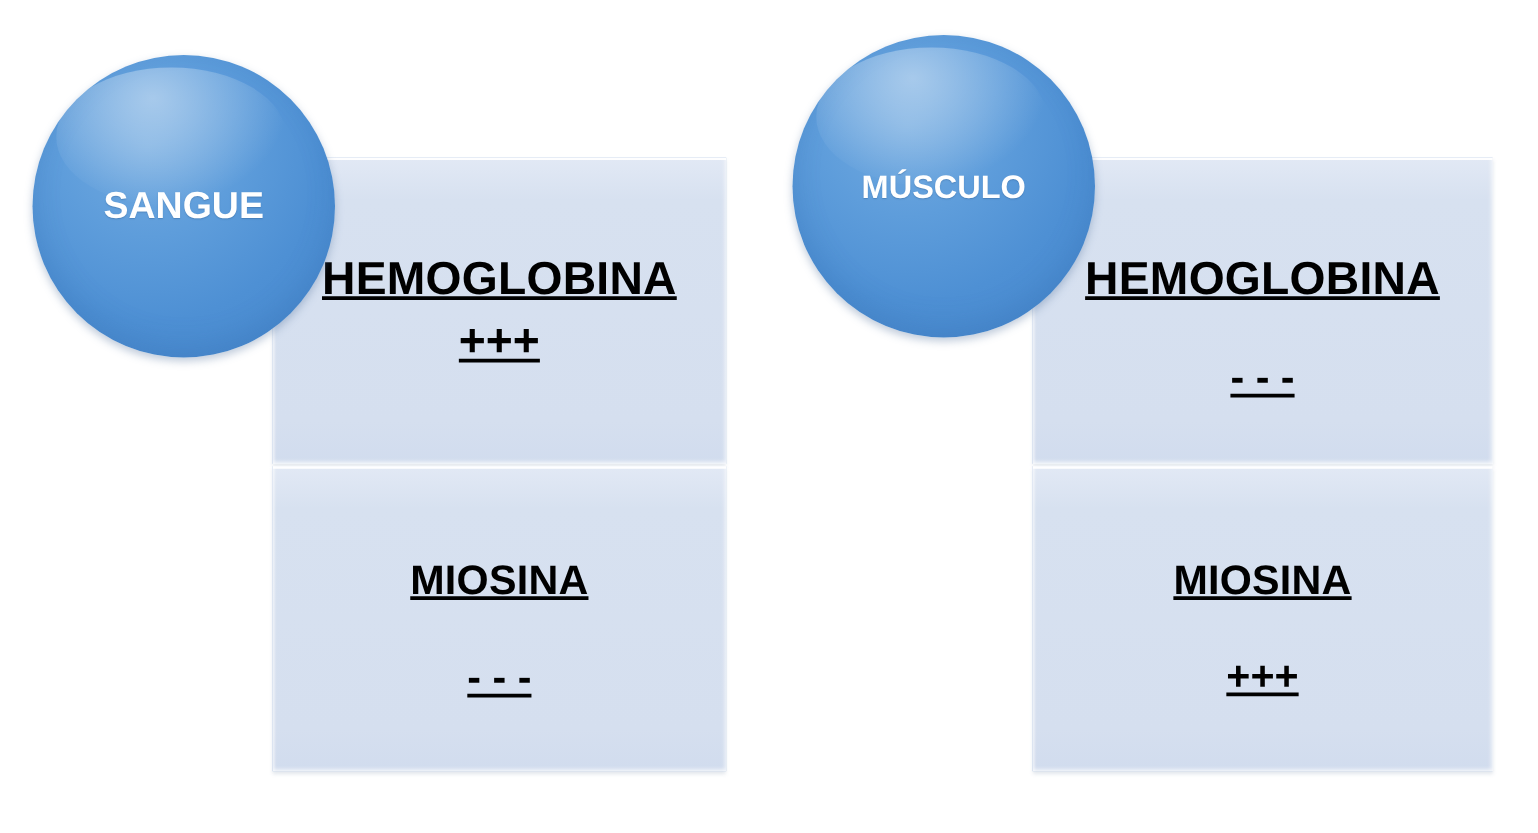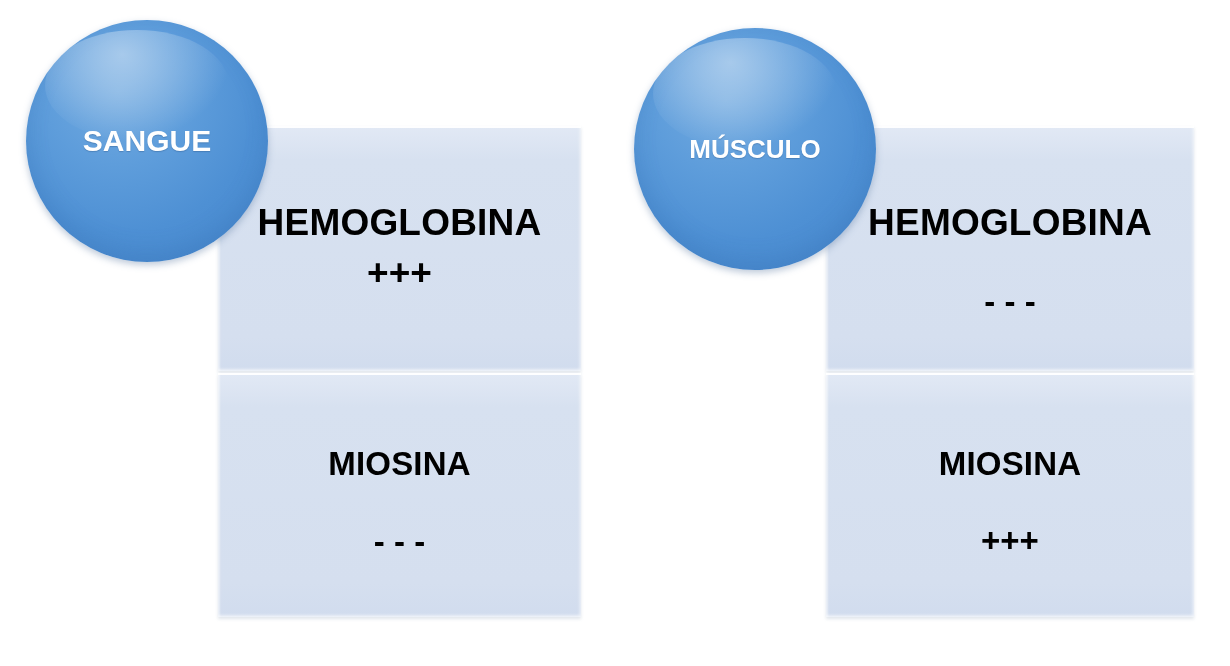--- a/index.html
+++ b/index.html
@@ -41,20 +41,21 @@
       inset 0 -2px 3px rgba(255,255,255,0.55),
       inset 2px 0 2px rgba(255,255,255,0.45),
       inset -2px 0 3px rgba(255,255,255,0.35),
       0 2px 3px rgba(120,140,170,0.22);
     background-image: linear-gradient(
         to bottom,
         #e2e9f5 0%,
         #d7e1f0 14%,
         #d5dfef 86%,
         #d1dcee 100%);
+    text-decoration: underline;
   }
 
   .cell-label {
     font-weight: bold;
     color: #000000;
     letter-spacing: 0.2px;
     line-height: 1;
     white-space: nowrap;
   }
 
@@ -146,21 +147,21 @@
     <div class="cell" style="left:218px; top:126px; width:363px; height:245px;">
       <div class="cell-label" style="font-size:37px; margin-top:78px;">HEMOGLOBINA</div>
       <div class="cell-mark" style="font-size:37px; margin-top:13px;">+++</div>
     </div>
 
     <div class="cell" style="left:218px; top:373px; width:363px; height:244px;">
       <div class="cell-label" style="font-size:33px; margin-top:74px;">MIOSINA</div>
       <div class="cell-mark" style="font-size:33px; margin-top:45px;">- - -</div>
     </div>
 
-    <div class="bubble" style="left:26px; top:20px; width:242px; height:242px;">
+    <div class="bubble" style="left:26px; top:44px; width:242px; height:242px;">
       <span class="bubble-label" style="font-size:30px;">SANGUE</span>
     </div>
 
   </div>
 
   <div class="panel">
 
     <div class="cell" style="left:826px; top:126px; width:368px; height:245px;">
       <div class="cell-label" style="font-size:37px; margin-top:78px;">HEMOGLOBINA</div>
       <div class="cell-mark" style="font-size:33px; margin-top:44px;">- - -</div>

